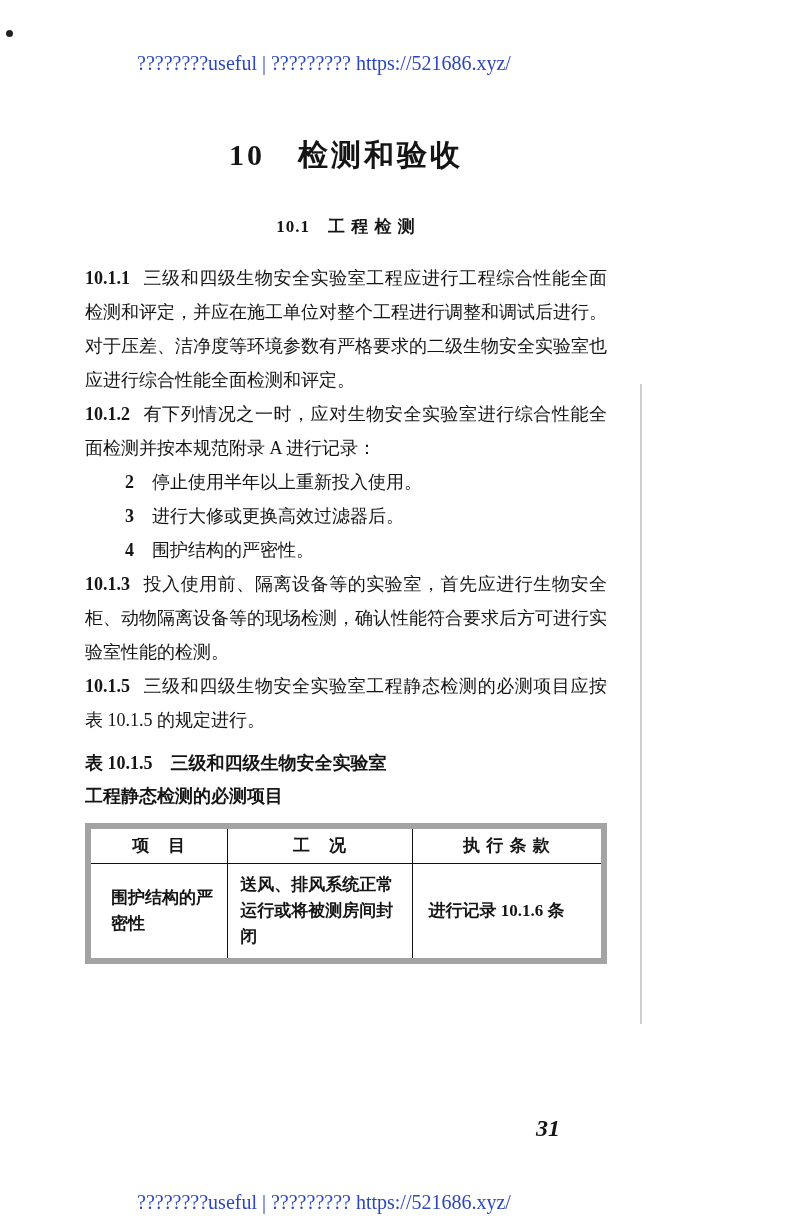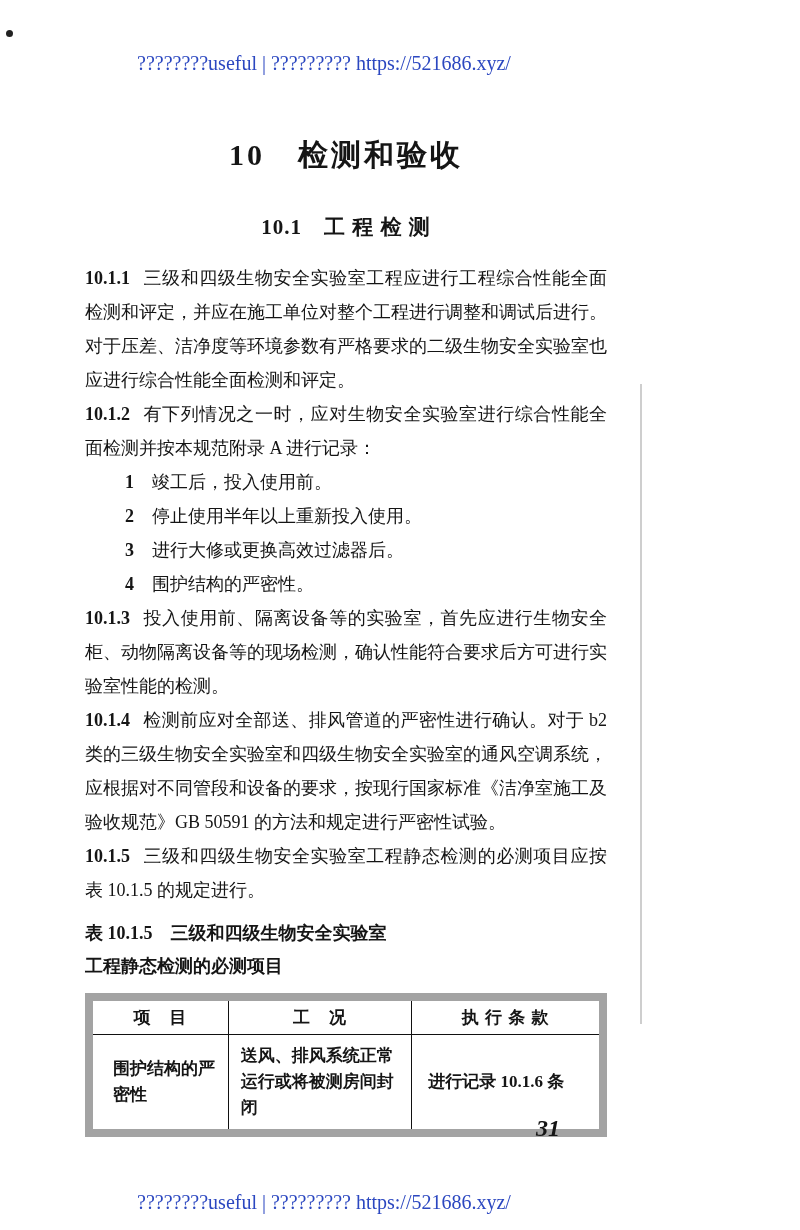--- a/index.html
+++ b/index.html
@@ -46,21 +46,21 @@
     margin-top: 58px;
     text-align: center;
     font-size: 30px;
     font-weight: bold;
     letter-spacing: 3px;
     line-height: 40px;
   }
   .section-title {
     margin-top: 38px;
     text-align: center;
-    font-size: 21px;
+    font-size: 17px;
     font-weight: bold;
     letter-spacing: 1px;
     line-height: 28px;
   }
   .body-text {
     margin-top: 20px;
     font-size: 18px;
     line-height: 34px;
     text-align: justify;
   }
@@ -71,21 +71,21 @@
   .table-caption {
     margin-top: 10px;
     font-weight: bold;
     font-size: 18px;
     line-height: 33px;
   }
   table.spec-table {
     width: 100%;
     border-collapse: collapse;
     margin-top: 10px;
-    border: 8px solid #a3a3a3;
+    border: 6px solid #a3a3a3;
   }
   .spec-table th, .spec-table td {
     border: 1px solid #111;
     font-size: 17px;
   }
   .spec-table th {
     height: 37px;
     text-align: center;
     font-weight: bold;
     letter-spacing: 1px;
@@ -123,28 +123,26 @@
     <h1 class="chapter-title">10　检测和验收</h1>
 
     <h2 class="section-title">10.1　工 程 检 测</h2>
 
     <div class="body-text">
 
       <p class="clause"><span class="clause-num">10.1.1</span><span>三级和四级生物安全实验室工程应进行工程综合性能全面检测和评定，并应在施工单位对整个工程进行调整和调试后进行。对于压差、洁净度等环境参数有严格要求的二级生物安全实验室也应进行综合性能全面检测和评定。</span></p>
 
       <p class="clause"><span class="clause-num">10.1.2</span><span>有下列情况之一时，应对生物安全实验室进行综合性能全面检测并按本规范附录 A 进行记录：</span></p>
 
-      <p class="list-item"><span class="list-num">1</span><span>竣工后，投入使用前。</span></p>
       <p class="list-item"><span class="list-num">2</span><span>停止使用半年以上重新投入使用。</span></p>
       <p class="list-item"><span class="list-num">3</span><span>进行大修或更换高效过滤器后。</span></p>
       <p class="list-item"><span class="list-num">4</span><span>围护结构的严密性。</span></p>
 
       <p class="clause"><span class="clause-num">10.1.3</span><span>投入使用前、隔离设备等的实验室，首先应进行生物安全柜、动物隔离设备等的现场检测，确认性能符合要求后方可进行实验室性能的检测。</span></p>
 
-      <p class="clause"><span class="clause-num">10.1.4</span><span>检测前应对全部送、排风管道的严密性进行确认。对于 b2 类的三级生物安全实验室和四级生物安全实验室的通风空调系统，应根据对不同管段和设备的要求，按现行国家标准《洁净室施工及验收规范》GB 50591 的方法和规定进行严密性试验。</span></p>
 
       <p class="clause"><span class="clause-num">10.1.5</span><span>三级和四级生物安全实验室工程静态检测的必测项目应按表 10.1.5 的规定进行。</span></p>
 
     </div>
 
     <div class="table-caption">
       <div>表 10.1.5　三级和四级生物安全实验室</div>
       <div>工程静态检测的必测项目</div>
     </div>
 

